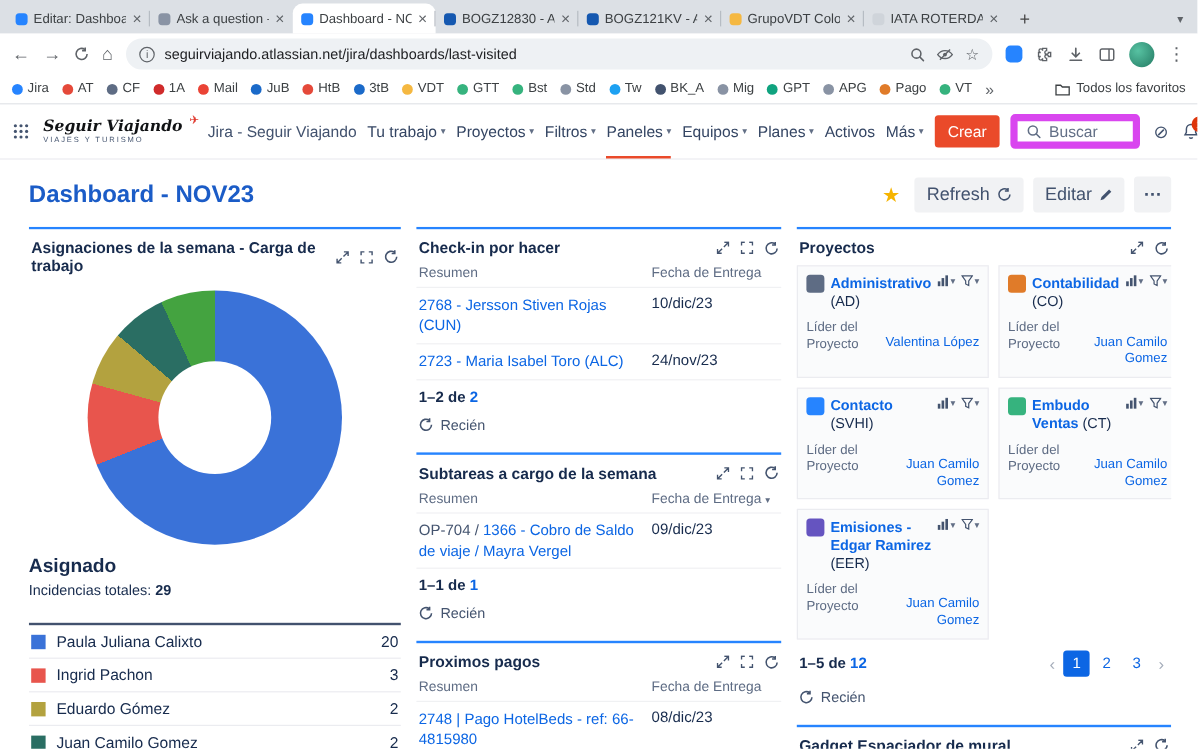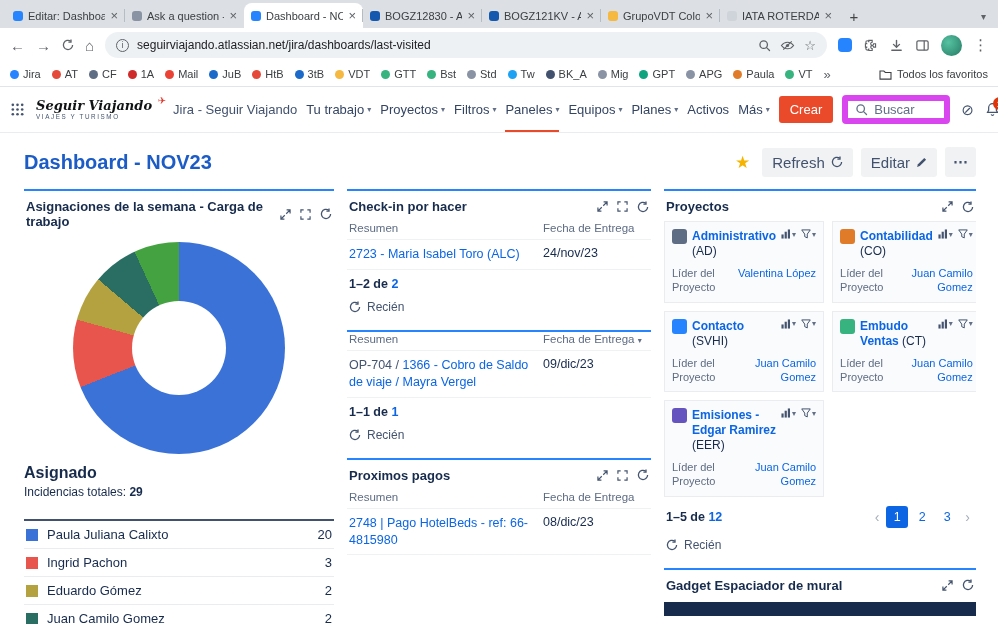--- a/index.html
+++ b/index.html
@@ -111,21 +111,21 @@
   .pcard { background:#fafbfc; border:1px solid #ebecf0; padding:7px; font-size:11px; }
   .pcard-top { display:flex; gap:5px; align-items:flex-start; }
   .pavatar { width:15px; height:15px; border-radius:3px; flex-shrink:0; background:#888; }
   .pname { font-size:12px; font-weight:bold; line-height:1.25; }
   .pname a { color:#0c66e4; }
   .pkey { color:#172b4d; font-weight:normal; }
   .pcard-icons { margin-left:auto; display:flex; gap:5px; color:#44546f; flex-shrink:0; }
   .pic { display:flex; align-items:center; gap:1px; cursor:pointer; }
   .pleader { display:flex; margin-top:7px; align-items:flex-start; }
   .pleader-label { color:#5e6c84; width:58px; line-height:1.3; }
-  .pleader-name { margin-left:auto; color:#0c66e4; text-align:right; line-height:1.3; }
+  .pleader-name { margin-left:auto; color:#0c66e4; text-align:right; line-height:1.3;margin-top:12px; }
   .ppag { display:flex; align-items:center; padding:9px 2px 2px 2px; font-size:12.5px; }
   .ppag .range { font-weight:bold; color:#172b4d; }
   .pages { margin-left:auto; display:flex; gap:3px; align-items:center; }
   .page { min-width:22px; height:22px; display:flex; align-items:center; justify-content:center; color:#0c66e4; cursor:pointer; }
   .page.active { background:#0c66e4; color:#fff; border-radius:3px; }
   .page-arrow { color:#a5adba; font-size:14px; padding:0 4px; cursor:pointer; }
   .spacer-bar { height:14px; margin:2px 0 6px 0; background:#172b4d; }
 </style>
 </head>
 <body>
@@ -288,21 +288,21 @@
   <span class="bm">
       <span class="bm-dot" style="background: rgb(16, 163, 127);"></span>
       <span>GPT</span>
     </span>
   <span class="bm">
       <span class="bm-dot" style="background: rgb(137, 147, 164);"></span>
       <span>APG</span>
     </span>
   <span class="bm">
       <span class="bm-dot" style="background: rgb(224, 123, 41);"></span>
-      <span>Paula</span>
+      <span>Pago</span>
     </span>
   <span class="bm">
       <span class="bm-dot" style="background: rgb(54, 179, 126);"></span>
       <span>VT</span>
     </span>
   <span class="bm-more">»</span>
   <span class="allfav">
     <span>
         <svg width="13" height="11" viewBox="0 0 14 12">
           <path d="M1 2.2h4.2L6.8 3.8H13V11H1z" fill="none" stroke="currentColor" stroke-width="1.2"></path>
@@ -496,36 +496,61 @@
                   <path d="M9 0.6v2.6H6.4" fill="none" stroke="currentColor" stroke-width="1.3"></path>
                 </svg>
               </span>
           </span>
         </div>
         <div class="gth">
             <span class="flex1">Resumen</span>
             <span class="col-date">Fecha de Entrega</span>
           </div>
         <div class="grow">
+          <span class="flex1"><a class="glink">2768 - Jersson Stiven Rojas (CUN)</a></span>
+          <span class="col-date gdate">10/dic/23</span>
+        </div>
+        <div class="grow">
           <span class="flex1"><a class="glink">2723 - Maria Isabel Toro (ALC)</a></span>
           <span class="col-date gdate">24/nov/23</span>
         </div>
         <div class="gpag"><span>1–2 de</span> <a class="total">2</a></div>
         <div class="gfoot">
             <span>
               <svg width="12" height="12" viewBox="0 0 12 12">
                 <path d="M10.6 6A4.6 4.6 0 1 1 8.8 2.3" fill="none" stroke="currentColor" stroke-width="1.3"></path>
                 <path d="M9 0.6v2.6H6.4" fill="none" stroke="currentColor" stroke-width="1.3"></path>
               </svg>
             </span>
             <span>Recién</span>
           </div>
       </section>
 
       <section class="panel">
+        <div class="panel-head">
+          <span class="panel-title">Subtareas a cargo de la semana</span>
+          <span class="panel-icons">
+            <span>
+                <svg width="11" height="11" viewBox="0 0 12 12">
+                  <path d="M7.2 1h3.8v3.8M11 1L6.8 5.2M4.8 11H1V7.2M1 11l4.2-4.2" fill="none" stroke="currentColor" stroke-width="1.3"></path>
+                </svg>
+              </span>
+            <span>
+                <svg width="11" height="11" viewBox="0 0 12 12">
+                  <path d="M1 4V1h3M8 1h3v3M11 8v3H8M4 11H1V8" fill="none" stroke="currentColor" stroke-width="1.3"></path>
+                </svg>
+              </span>
+            <span>
+                <svg width="12" height="12" viewBox="0 0 12 12">
+                  <path d="M10.6 6A4.6 4.6 0 1 1 8.8 2.3" fill="none" stroke="currentColor" stroke-width="1.3"></path>
+                  <path d="M9 0.6v2.6H6.4" fill="none" stroke="currentColor" stroke-width="1.3"></path>
+                </svg>
+              </span>
+          </span>
+        </div>
         <div class="gth">
             <span class="flex1">Resumen</span>
             <span class="col-date"><span>Fecha de Entrega</span> <span class="caret">▾</span></span>
           </div>
         <div class="grow">
           <span class="flex1"><span class="gmut">OP-704 /</span> <a class="glink">1366 - Cobro de Saldo de viaje / Mayra Vergel</a></span>
           <span class="col-date gdate">09/dic/23</span>
         </div>
         <div class="gpag"><span>1–1 de</span> <a class="total">1</a></div>
         <div class="gfoot">

